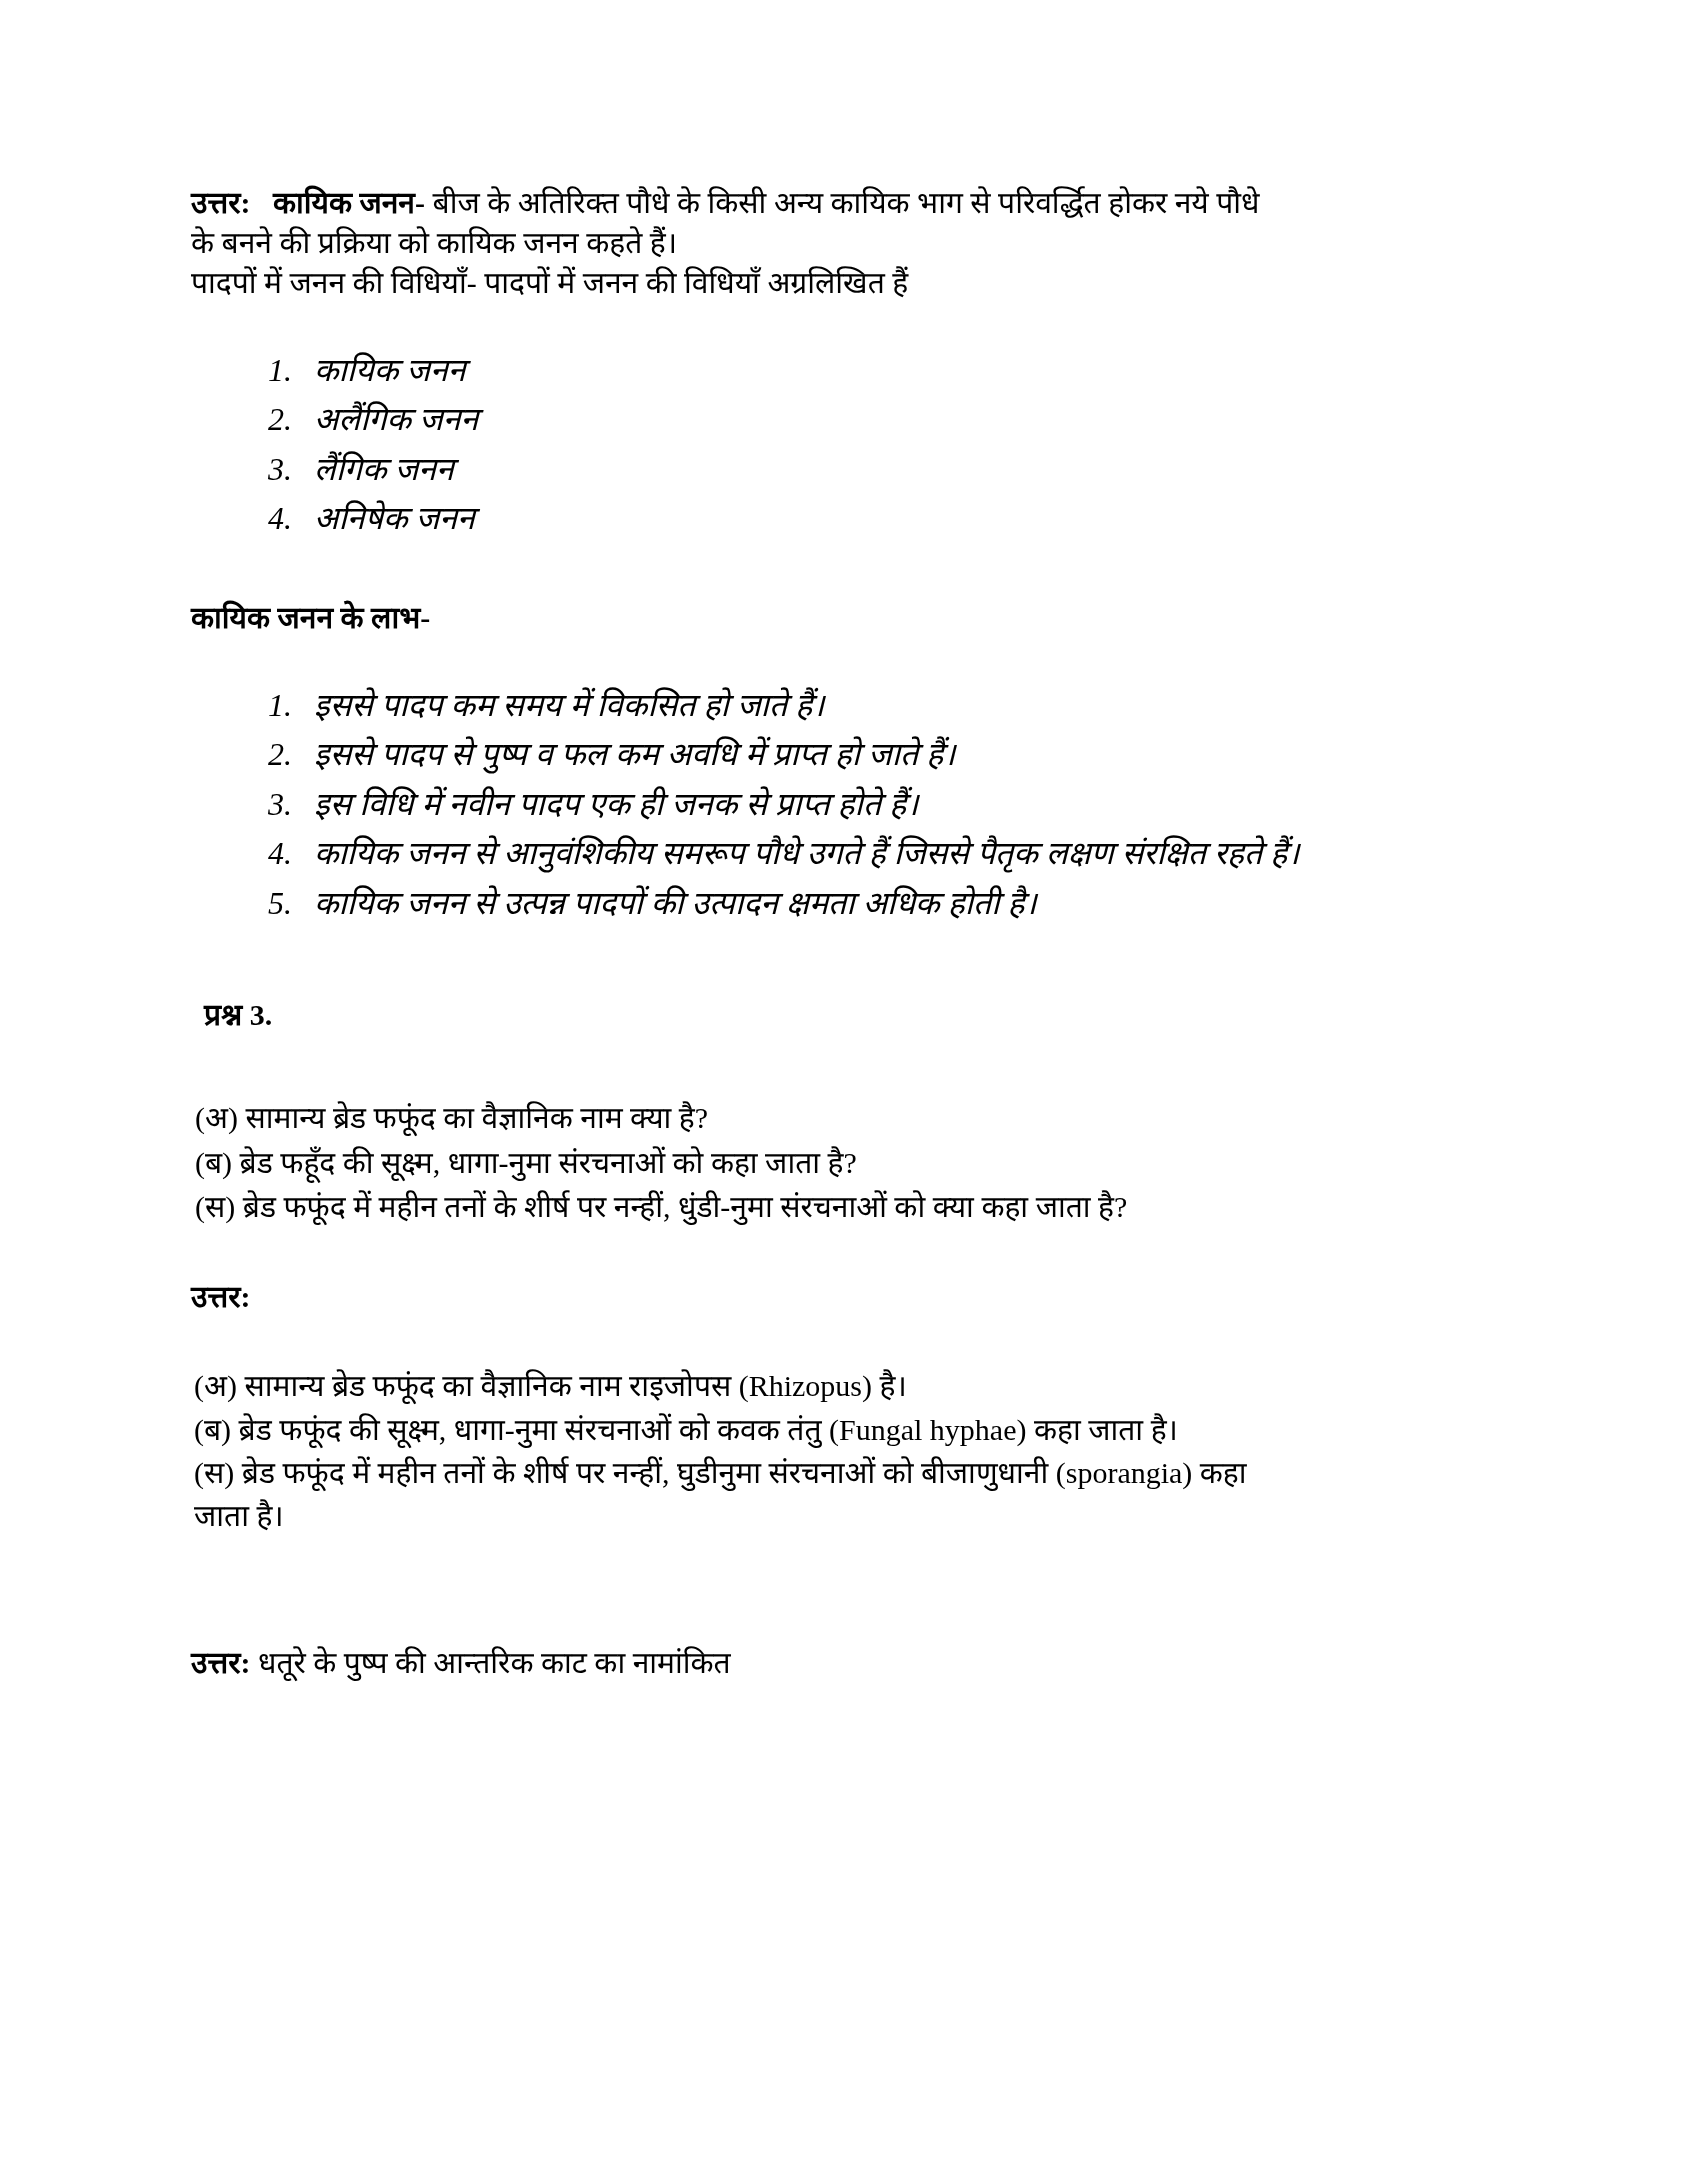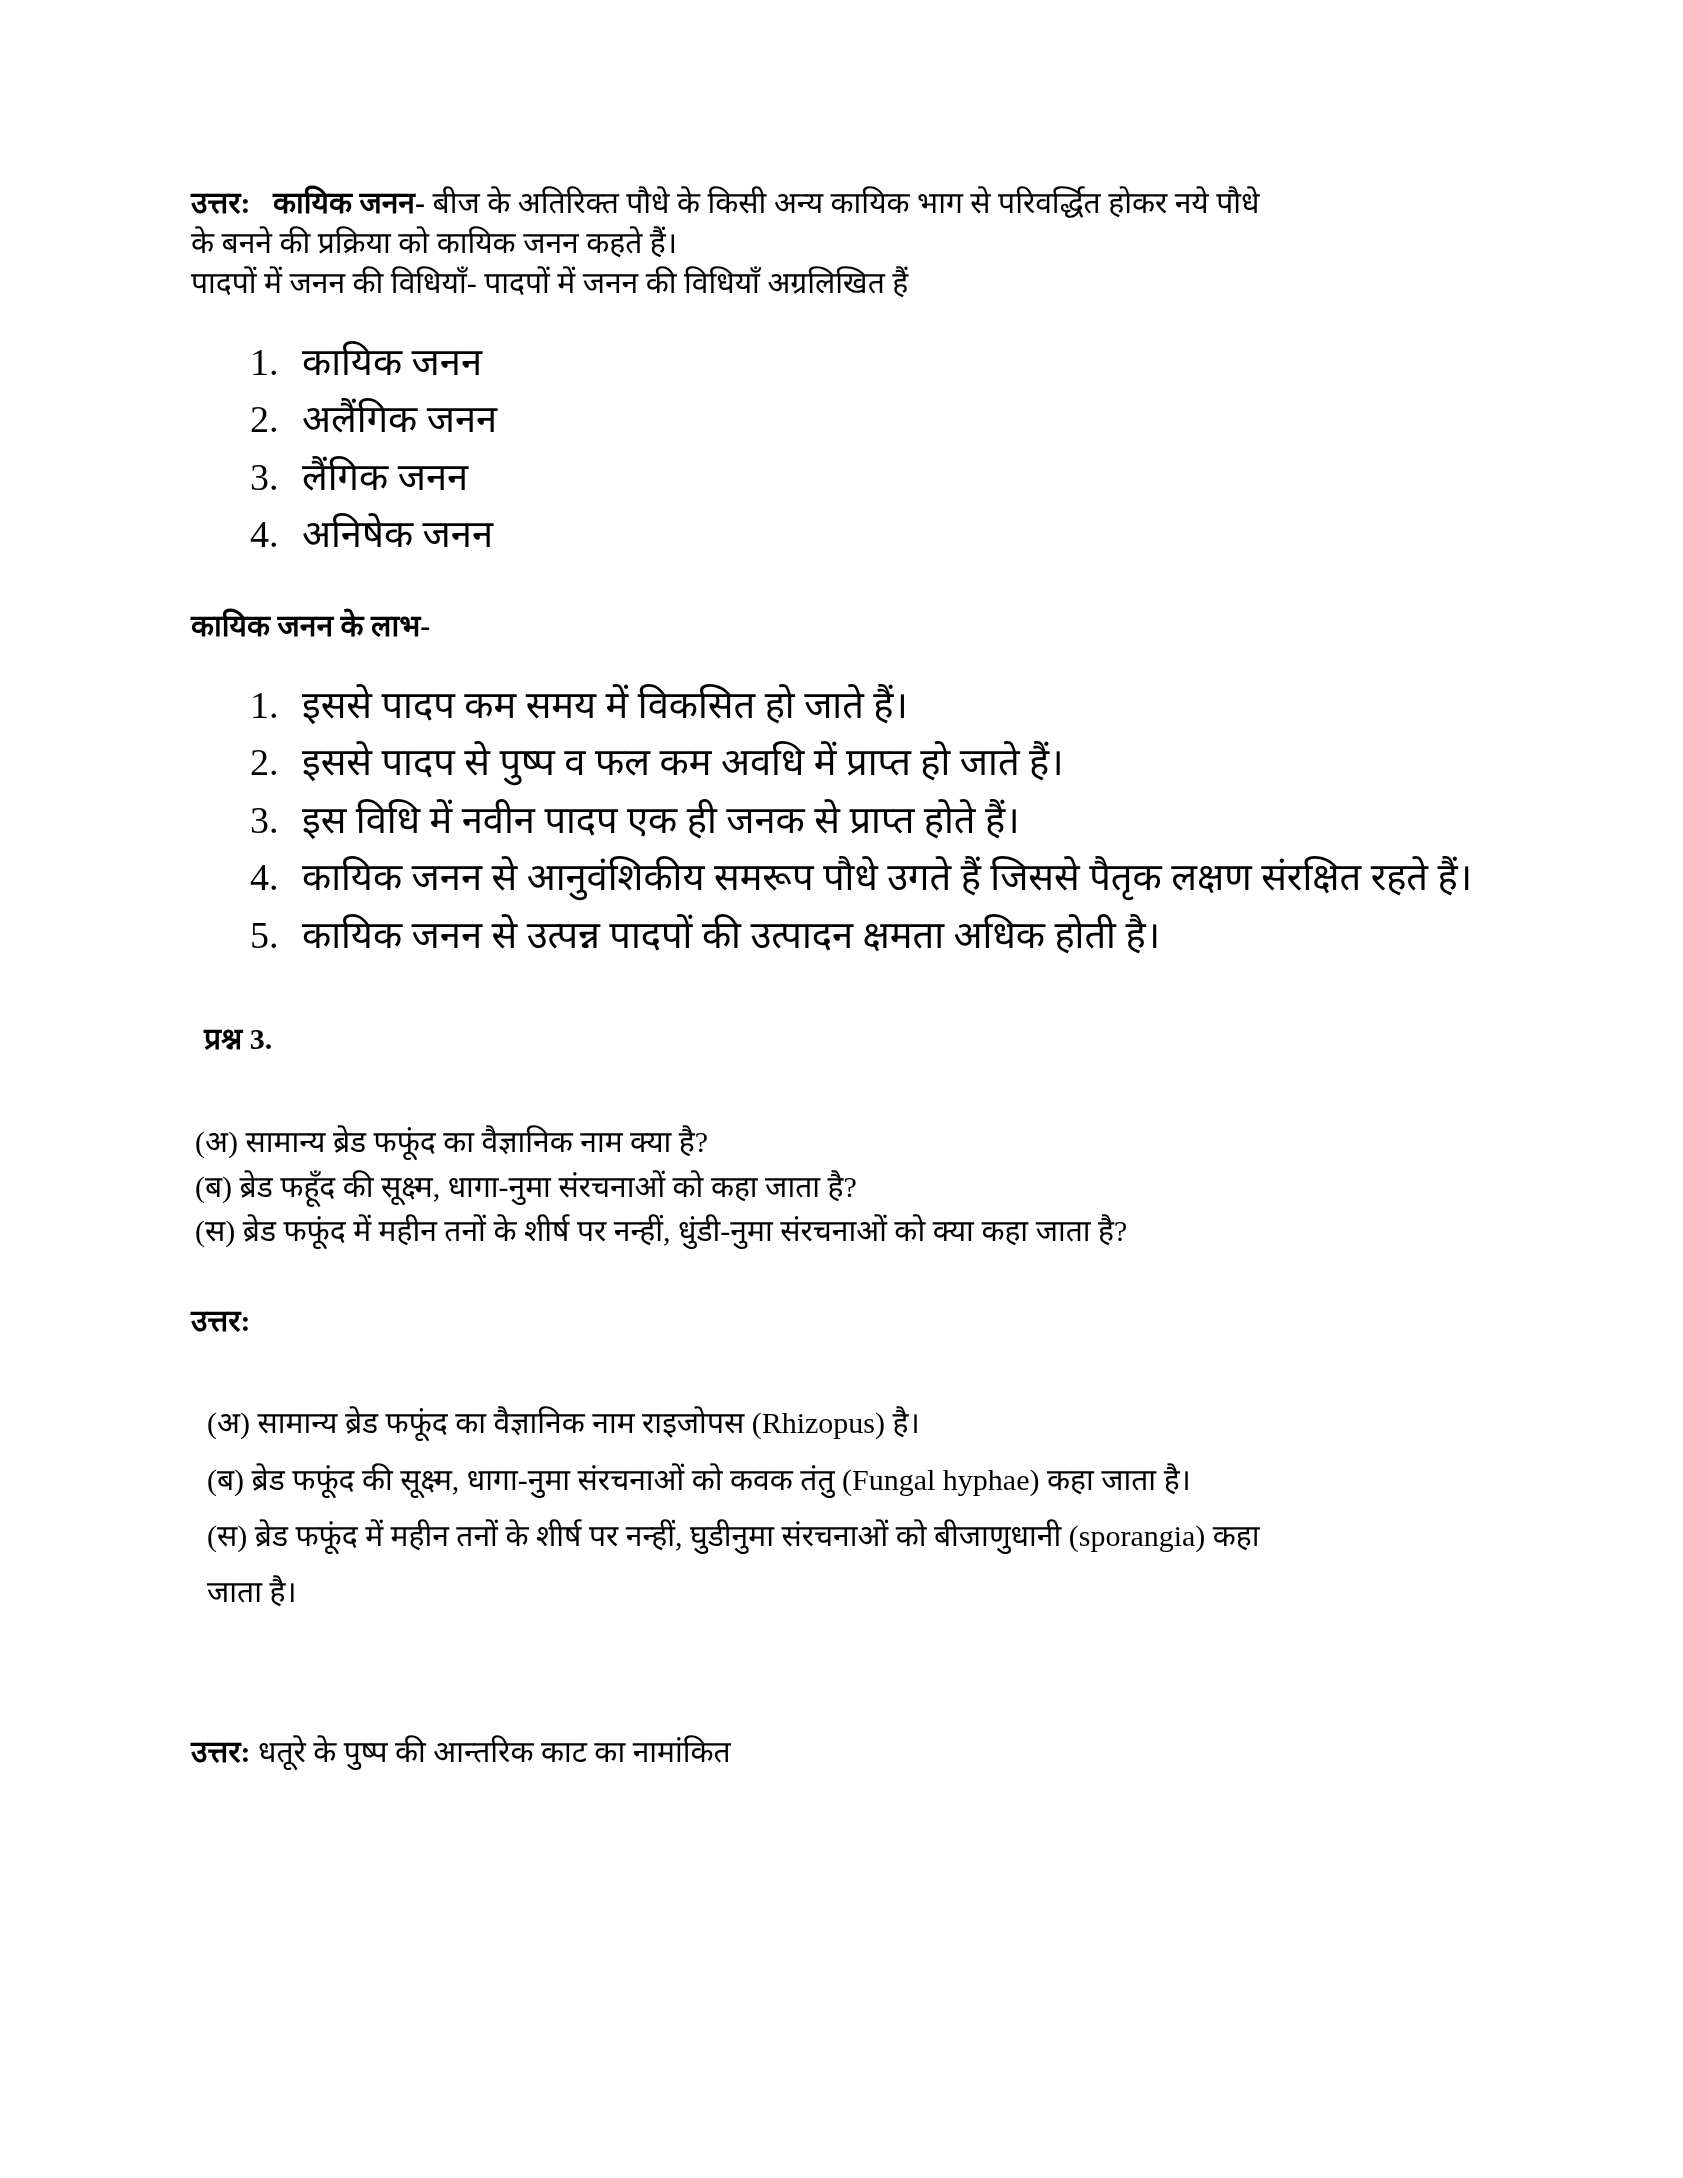--- a/index.html
+++ b/index.html
@@ -42,44 +42,45 @@
     font-weight: 700;
     line-height: 1.33;
     margin: 0;
   }
   .gap-md { height: 34px; }
   .gap-lg { height: 46px; }
   .gap-xl { height: 57px; }
 
   
   ol.num-list {
-    margin: 0;
+    margin: 12px;
     padding-left: 97px;
-    font-size: 38px;
+    font-size: 32px;
     line-height: 1.33;
+    font-style: italic;
   }
   ol.num-list li {
     margin: 0 0 7px 0;
     padding-left: 14px;
     list-style-position: outside;
   }
   ol.num-list li:last-child {
     margin-bottom: 0;
   }
 
   
   .qline {
     font-size: 30px;
     line-height: 1.345;
     margin: 4px;
   }
   .ans-line {
     font-size: 30px;
     line-height: 1.345;
-    margin: 16px;
+    margin: 3px;
   }
   .q-heading {
     font-size: 30px;
     font-weight: 700;
     line-height: 1.33;
     margin: 13px;
   }
 </style>
 </head>
 <body>

